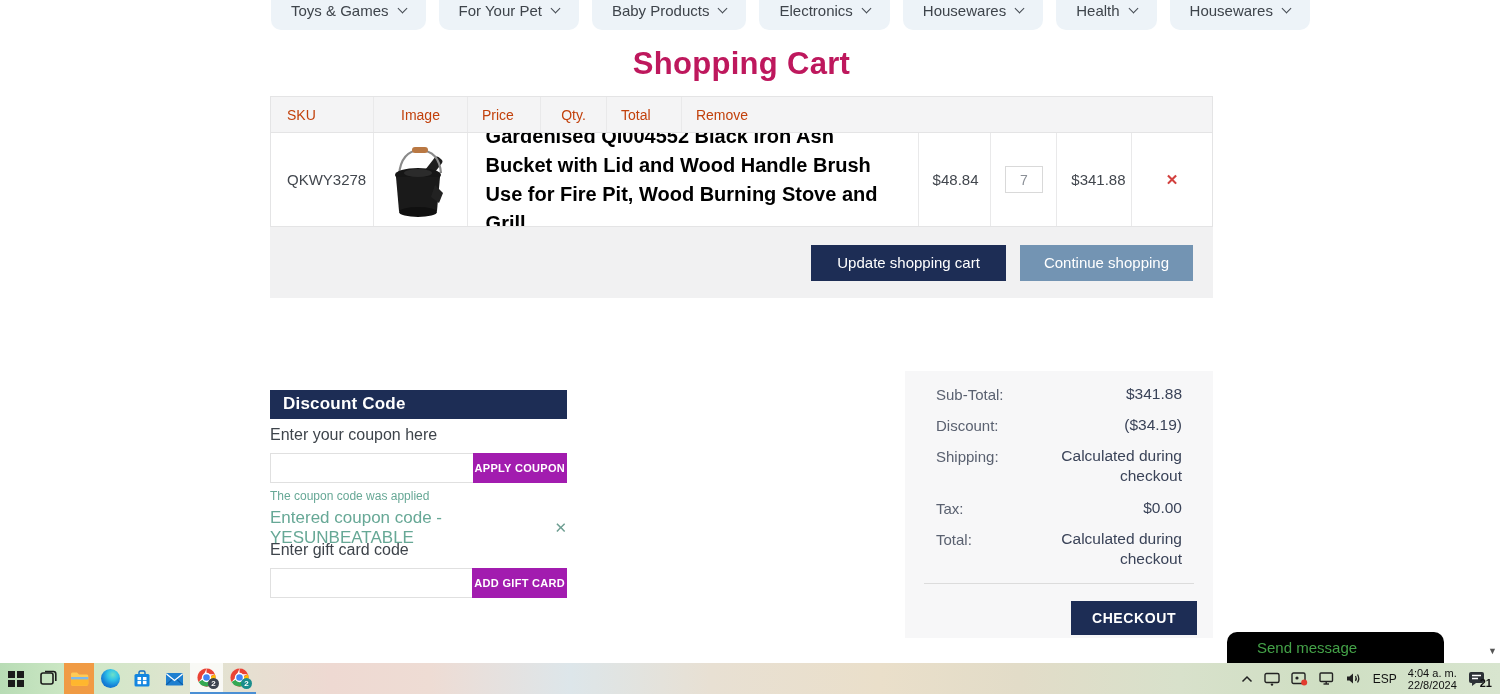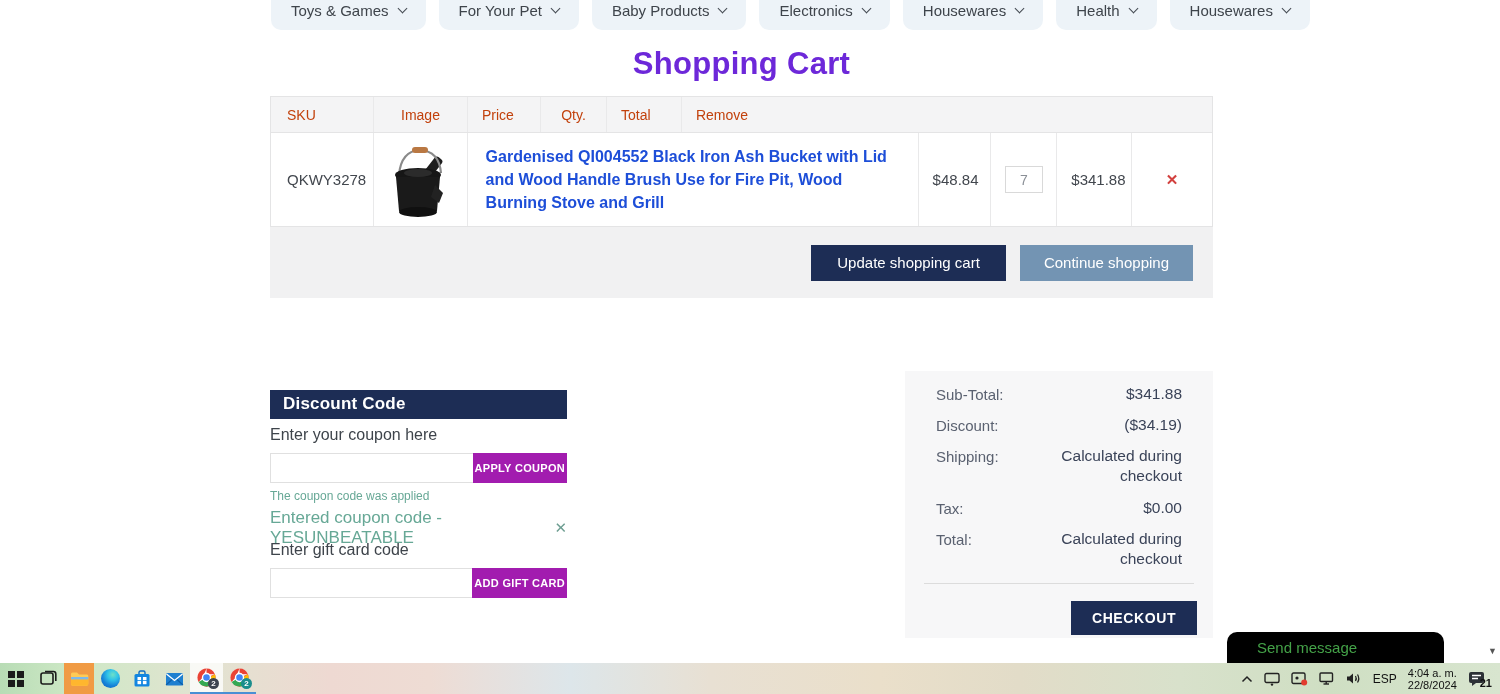--- a/index.html
+++ b/index.html
@@ -16,40 +16,40 @@
     padding:0 20px; font-size:15px; color:#3e444b; gap:10px; cursor:pointer; white-space:nowrap;
   }
   .chev {
     width:7px; height:7px; border-right:1.8px solid #444a52; border-bottom:1.8px solid #444a52;
     transform:rotate(45deg); margin-top:-4px;
   }
 
   
   .page-title {
     position:absolute; left:270px; top:46px; width:943px; text-align:center;
-    font-size:31px; font-weight:700; color:#6d28d9; letter-spacing:.3px;
+    font-size:31px; font-weight:700; color:#be185d; letter-spacing:.3px;
   }
 
   
   .cart-table { position:absolute; left:270px; top:96px; width:943px; border:1px solid #e4e4e5; background:#fff; }
   .trow { display:flex; }
   .thead { background:#f4f4f5; height:36px; border-bottom:1px solid #e4e4e5; }
   .cell { border-right:1px solid #e9e9ea; display:flex; align-items:center; overflow:hidden; }
   .cell:last-child { border-right:none; }
   .c-sku { width:103px; padding-left:16px; }
   .c-img { width:94px; justify-content:center; }
   .c-prod { width:452px; padding:0 18px; }
   .c-price { width:73px; padding-left:14px; }
   .c-qty { width:66px; justify-content:center; }
   .c-total { width:75px; padding-left:14px; }
   .c-rem { width:80px; justify-content:center; }
   .th { font-size:14px; color:#c2410c; }
   .tbody { height:93px; }
   .sku-text, .price-text, .total-text { font-size:15px; color:#42474e; }
-  .prod-title { font-size:16px; font-weight:700; color:#1d4ed8; line-height:1.45; }
+  .prod-title { font-size:20px; font-weight:700; color:#000000; line-height:1.45; }
   .qty-input {
     width:38px; height:27px; border:1px solid #d9d9d9; text-align:center; font-size:14px;
     color:#8a8f96; font-family:"Liberation Sans", sans-serif; background:#fff;
   }
   .remove-x { color:#d2403e; font-size:15px; font-weight:700; cursor:pointer; }
 
   
   .prod-pic { width:82px; height:82px; position:relative; }
 
   

